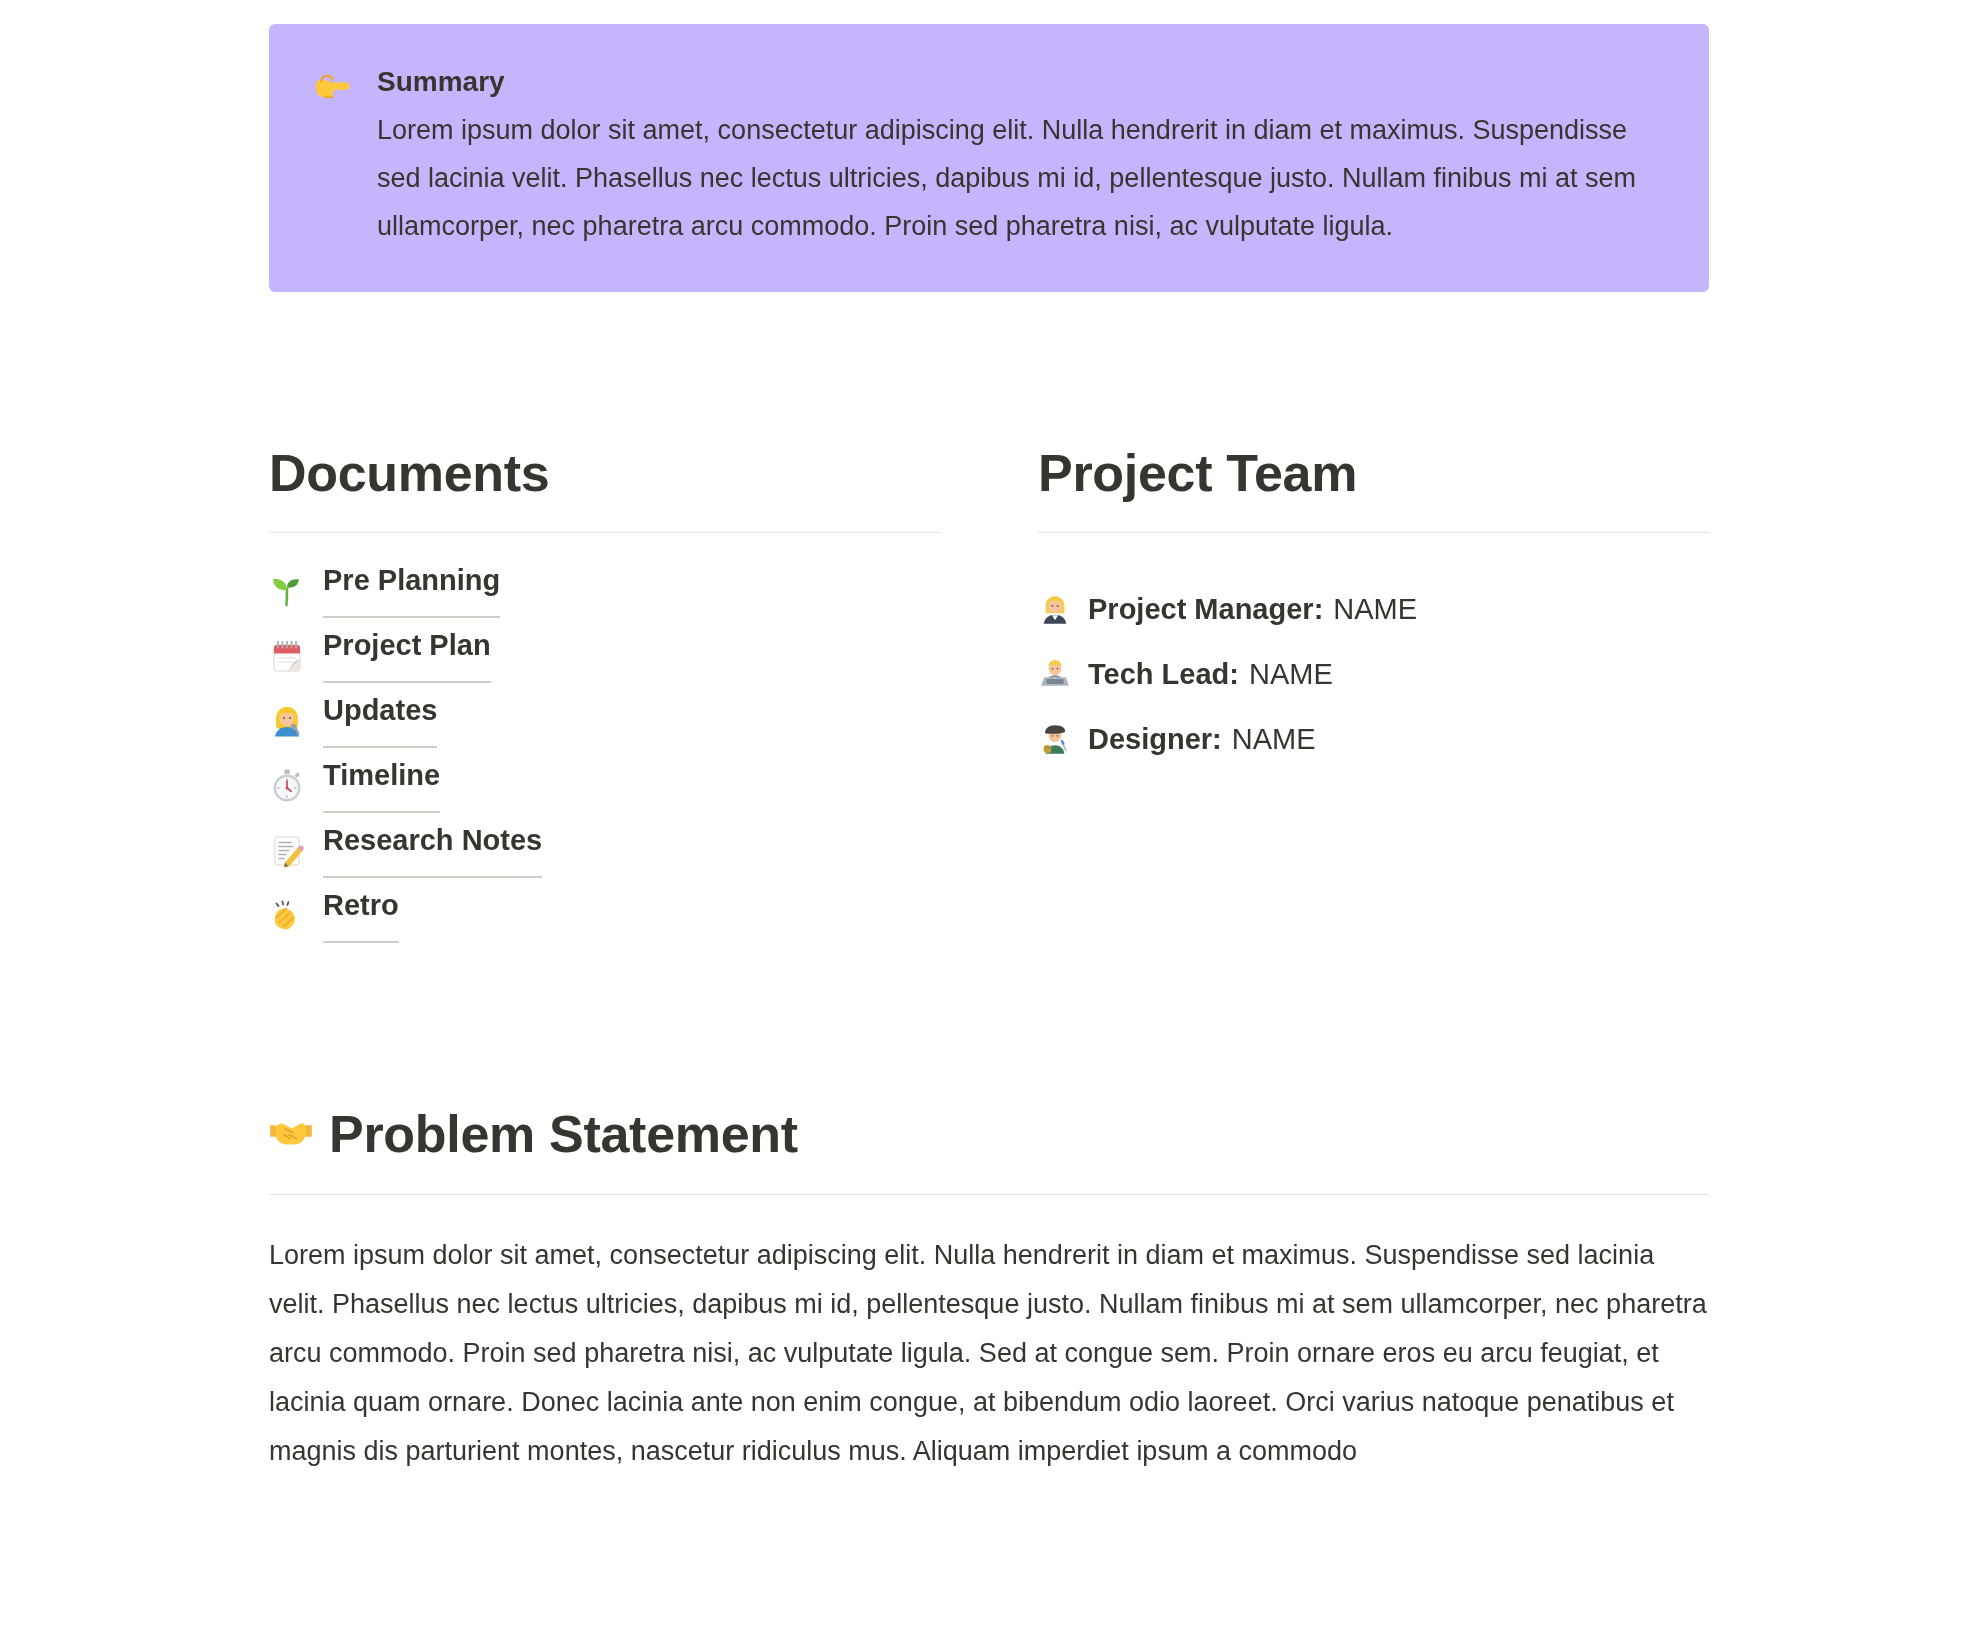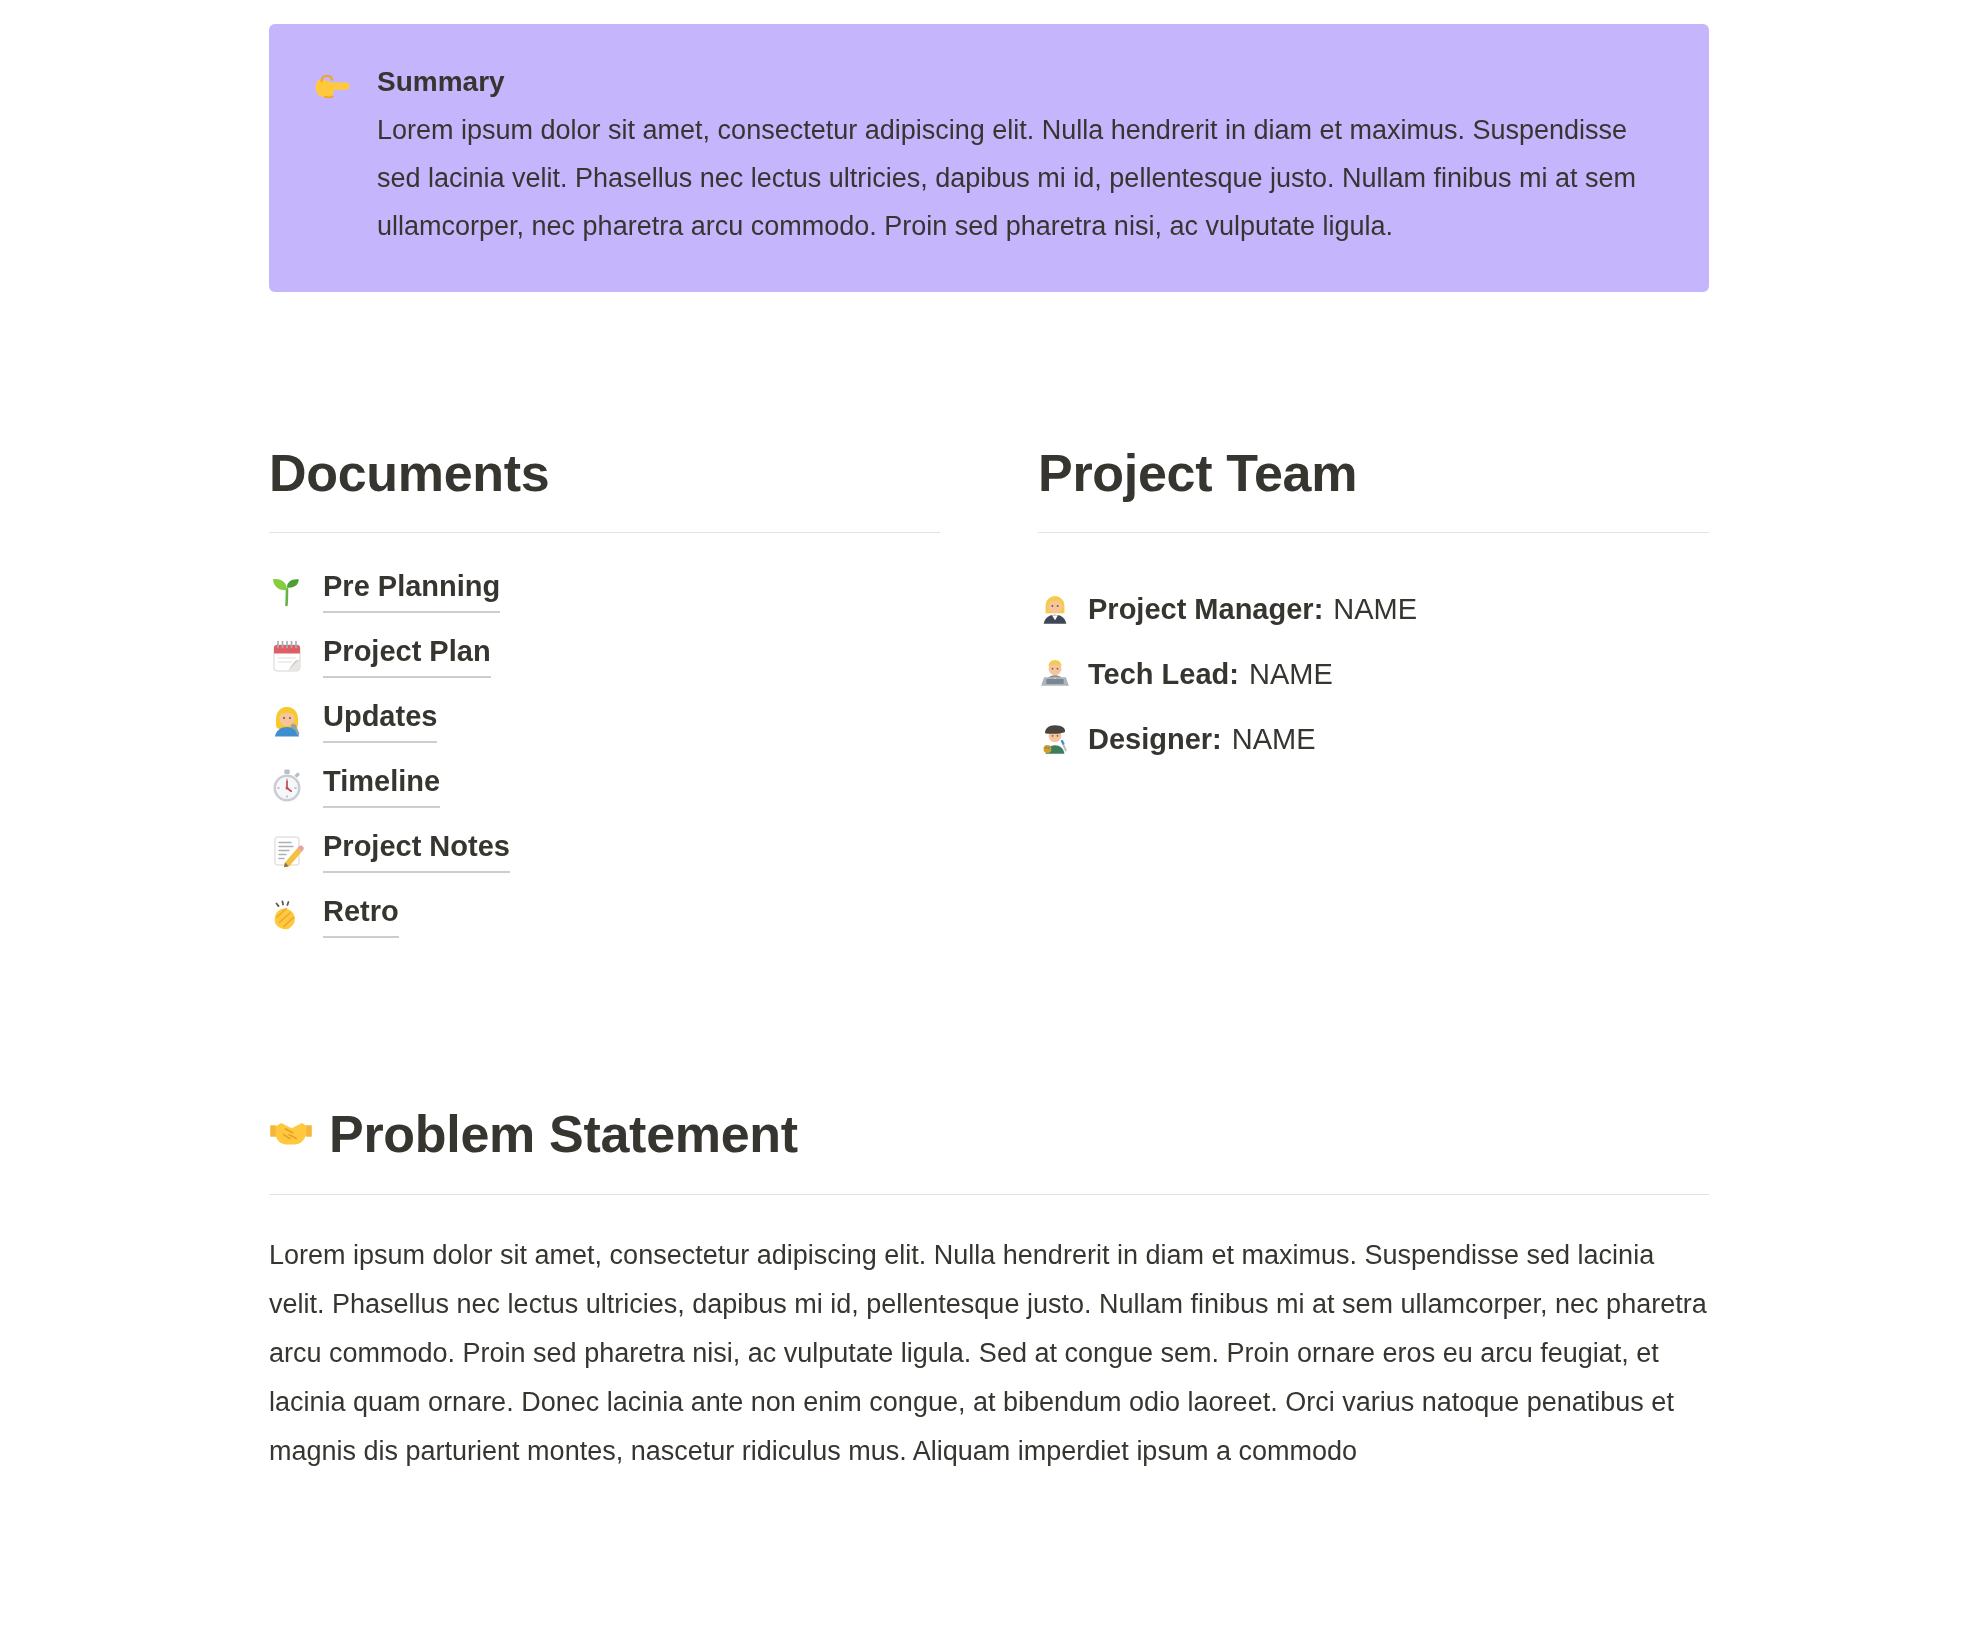--- a/index.html
+++ b/index.html
@@ -37,21 +37,21 @@
     font-size: 52px; font-weight: 700; letter-spacing: -0.3px;
     margin: 0; line-height: 1.3;
   }
   .divider { height: 1px; background: #E3E2DF; border: none; margin: 24px 0 0 0; }
 
   .doc-list { margin-top: 26px; }
   .doc-item { display: flex; align-items: center; height: 65px; cursor: pointer; }
   .doc-item .icon { width: 36px; height: 36px; flex: none; margin-right: 18px; }
   .doc-link {
     font-size: 29px; font-weight: 600; color: #37352F;
-    border-bottom: 2px solid #CFCDC7; padding-bottom: 8px;
+    border-bottom: 2px solid #CFCDC7; padding-bottom: 19px;
   }
 
   .team-list { margin-top: 28px; }
   .team-item { display: flex; align-items: flex-end; height: 65px; font-size: 29px; }
   .team-item .icon { width: 34px; height: 34px; flex: none; margin-right: 16px; }
   .team-role { font-weight: 700; margin-right: 10px; }
   .team-name { font-weight: 400; }
 
   
   .section-head { display: flex; align-items: center; margin-top: 152px; }
@@ -166,21 +166,21 @@
                   <path d="M10 13.5h14"></path>
                   <path d="M10 17.5h10"></path>
                   <path d="M10 21.5h7"></path>
                   <path d="M10 25.5h5"></path>
                 </g>
                 <path d="M16 29.5L28.5 15l4.2 3.8L20.5 33l-5.5 1.2z" fill="#F3C03F"></path>
                 <path d="M28.5 15l4.2 3.8 1.6-1.8a2.9 2.9 0 00-4.3-3.8z" fill="#E8A0A8"></path>
                 <path d="M16 29.5l-1 4.7 4.8-1z" fill="#8B6F47"></path>
               </svg>
             </span>
-          <span class="doc-link">Project Notes</span>
+          <span class="doc-link">Research Notes</span>
         </div>
         <div class="doc-item">
           <span class="icon">
               <svg viewBox="0 0 36 36">
                 <g stroke="#5F5B54" stroke-width="1.8" stroke-linecap="round">
                   <path d="M7.5 5.5l2 2.6"></path>
                   <path d="M13.4 3.4l.7 3.1"></path>
                   <path d="M19.4 4l-1 3"></path>
                 </g>
                 <path d="M9 13c3.6-3.6 9.8-3.4 13.7.6 3.9 4 4.3 10 .8 13.7l-3.6 3.4c-4.6 1.4-9.6-.2-12.5-3.7C4.6 23.6 5.4 16.6 9 13z" fill="#FFC83D"></path>

